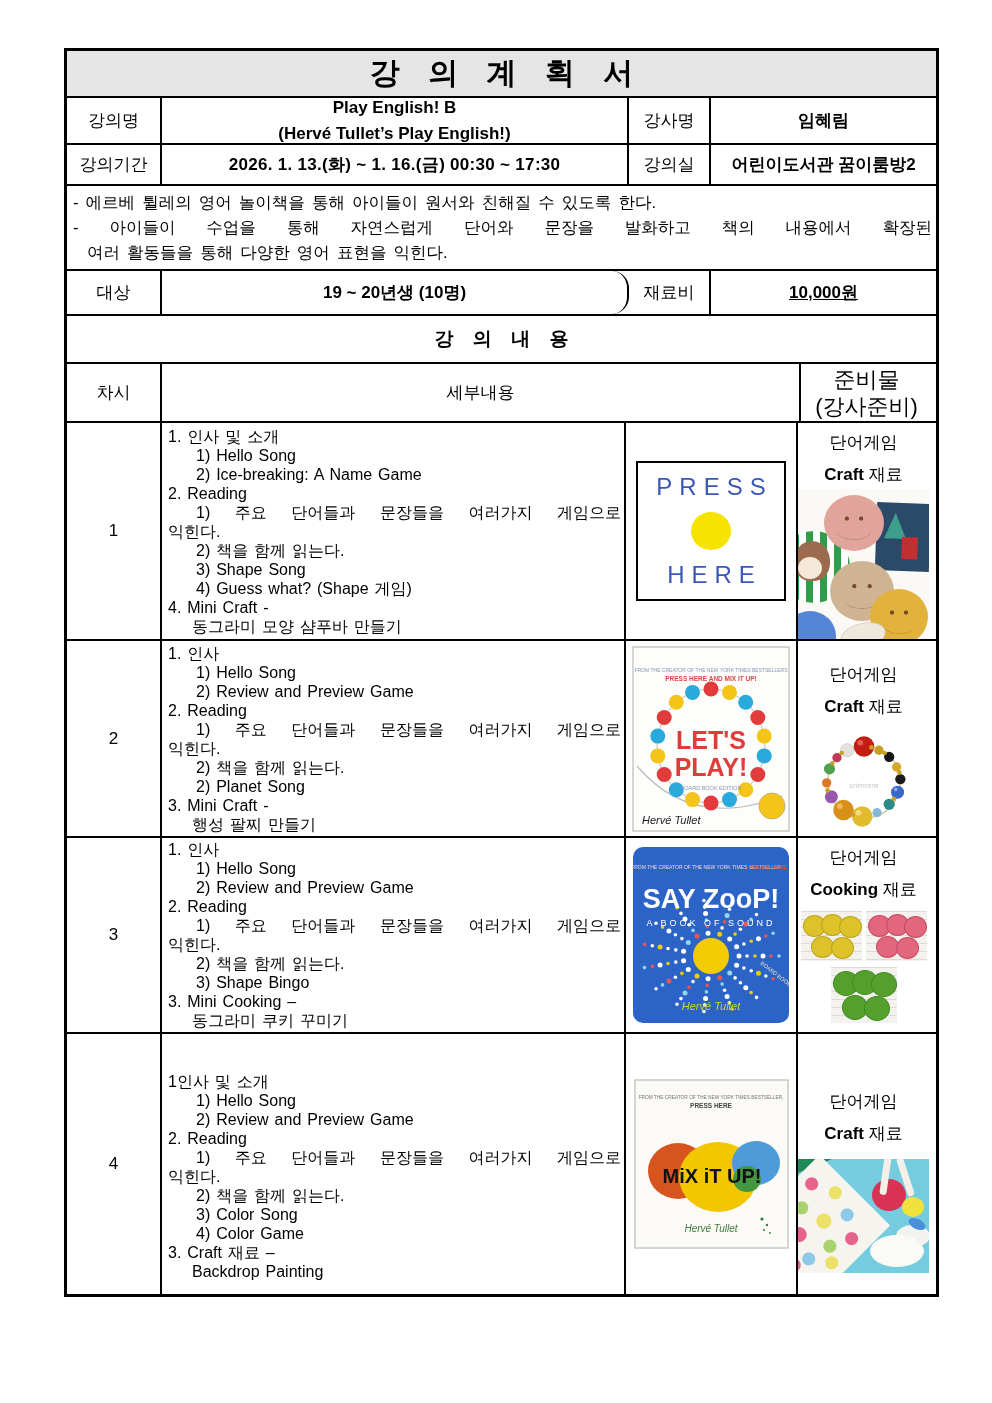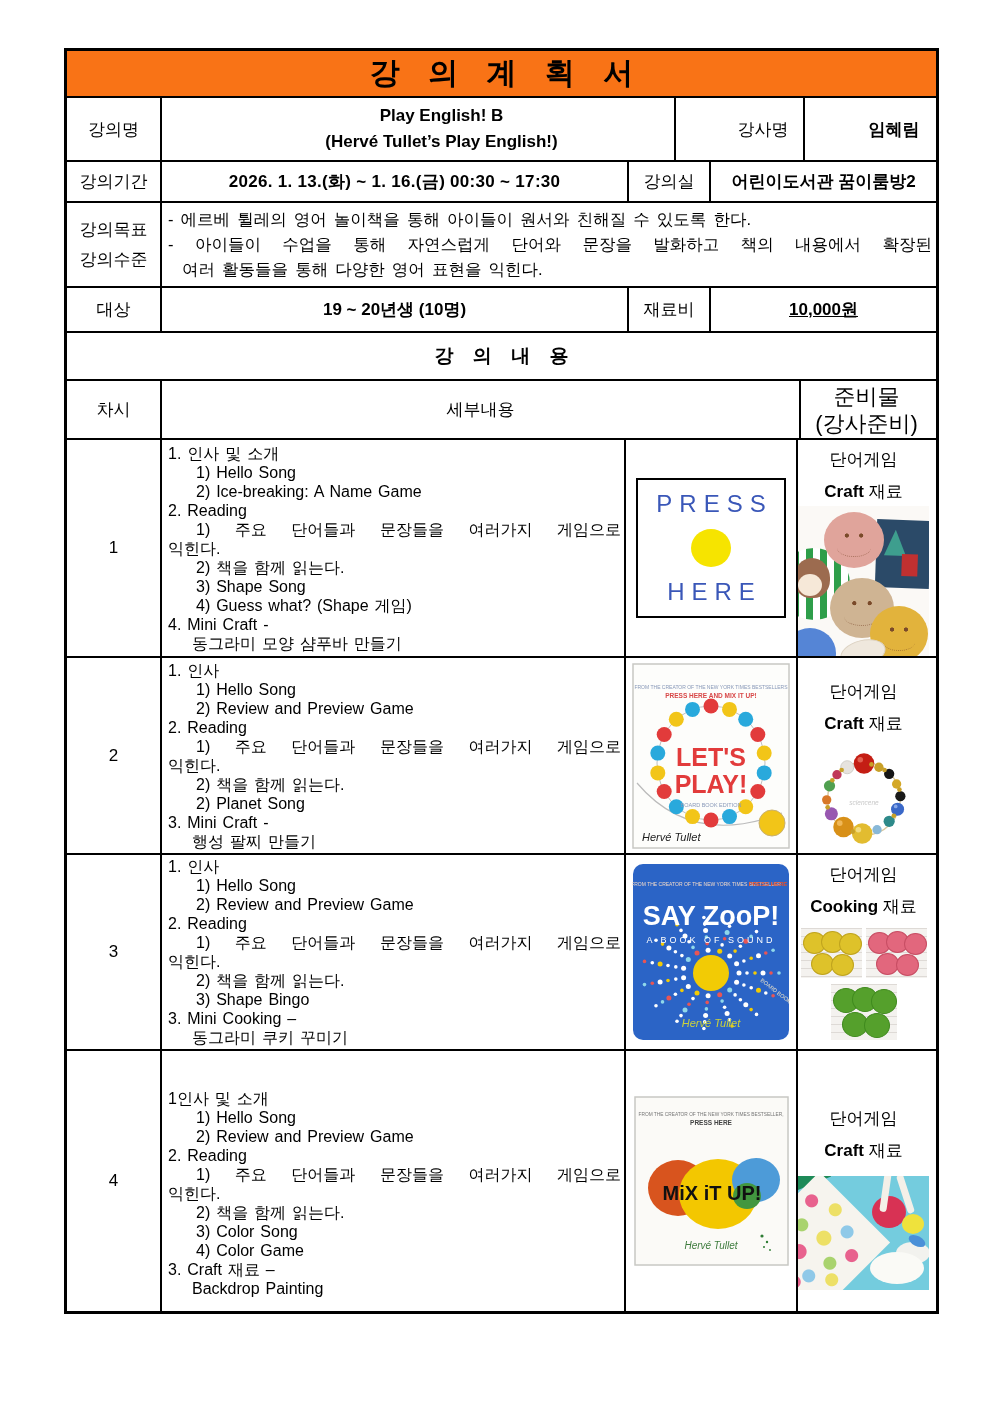--- a/index.html
+++ b/index.html
@@ -6,41 +6,41 @@
   body{width:992px;height:1403px;background:#ffffff;overflow:hidden;
        font-family:"Liberation Sans","DejaVu Sans",sans-serif;color:#000;}
   .doc-table{box-sizing:border-box;margin:48px 0 0 64px;width:875px;
              border:3px solid #000;background:#fff;}
   .row{display:flex;border-bottom:2px solid #000;box-sizing:border-box;}
   .row:last-child{border-bottom:none;}
   .cell{box-sizing:border-box;border-right:2px solid #000;display:flex;
         align-items:center;justify-content:center;flex-direction:column;}
   .cell:last-child{border-right:none;}
   
-  .title-row{height:47px;background:#f97316;align-items:center;justify-content:center;}
+  .title-row{height:47px;background:#e5e5e5;align-items:center;justify-content:center;}
   .doc-title{font-size:30px;font-weight:bold;letter-spacing:10px;text-indent:10px;}
-  .r-course{height:64px;gap:47px;}
+  .r-course{height:47px;}
   .r-period{height:41px;}
   .r-goal{height:85px;}
   .r-target{height:45px;}
   .r-ctitle{height:48px;align-items:center;justify-content:center;}
   .r-chead{height:59px;}
   .lab{width:95px;font-size:17px;}
   .lab2{width:82px;font-size:17px;}
   .val-wide{width:467px;}
   .val-end{flex:1;}
   .bold{font-weight:bold;}
   .course-l{font-size:17px;font-weight:bold;line-height:26px;text-align:center;}
   .period-v{font-size:17px;font-weight:600;letter-spacing:.3px;}
   .goal-label{width:95px;font-size:17px;line-height:30px;}
   .goal-body{flex:1;align-items:flex-start;justify-content:center;padding:2px 4px 2px 6px;}
   .goal-line{font-size:16.5px;line-height:25px;word-spacing:2.5px;width:100%;}
   .goal-line.justlast{text-align:justify;text-align-last:justify;}
   .goal-line.indent{padding-left:14px;box-sizing:border-box;}
-  .target-v{font-size:17px;font-weight:600;}
+  .target-v{font-size:17px;font-weight:600;border-radius:17px;}
   .fee-v{font-size:17px;font-weight:600;text-decoration:underline;}
   .ctitle{font-size:19px;font-weight:bold;letter-spacing:7px;text-indent:7px;}
   .hd{font-size:17px;}
   .hd-detail{width:639px;}
   .hd-prep{width:131px;font-size:22px;line-height:27px;justify-content:center;}
   
   .c-no{width:95px;font-size:17px;}
   .c-detail{width:464px;align-items:flex-start;justify-content:center;padding:2px 2px 2px 4px;}
   .c-book{width:172px;background:#fff;}
   .c-prep{width:131px;justify-content:flex-start;position:relative;overflow:hidden;}
@@ -137,24 +137,20 @@
   </div>
 
   <div class="row r-period">
     <div class="cell lab">강의기간</div>
     <div class="cell val-wide period-v">2026. 1. 13.(화) ~ 1. 16.(금) 00:30 ~ 17:30</div>
     <div class="cell lab2">강의실</div>
     <div class="cell val-end bold" style="font-size:17px;">어린이도서관 꿈이룸방2</div>
   </div>
 
   <div class="row r-goal">
-    <div class="cell goal-label">
-      <div>강의목표</div>
-      <div>강의수준</div>
-    </div>
     <div class="cell goal-body">
       <div class="goal-line">- 에르베 튈레의 영어 놀이책을 통해 아이들이 원서와 친해질 수 있도록 한다.</div>
       <div class="goal-line justlast">- 아이들이 수업을 통해 자연스럽게 단어와 문장을 발화하고 책의 내용에서 확장된</div>
       <div class="goal-line indent">여러 활동들을 통해 다양한 영어 표현을 익힌다.</div>
     </div>
   </div>
 
   <div class="row r-target">
     <div class="cell lab">대상</div>
     <div class="cell val-wide target-v">19 ~ 20년생 (10명)</div>

